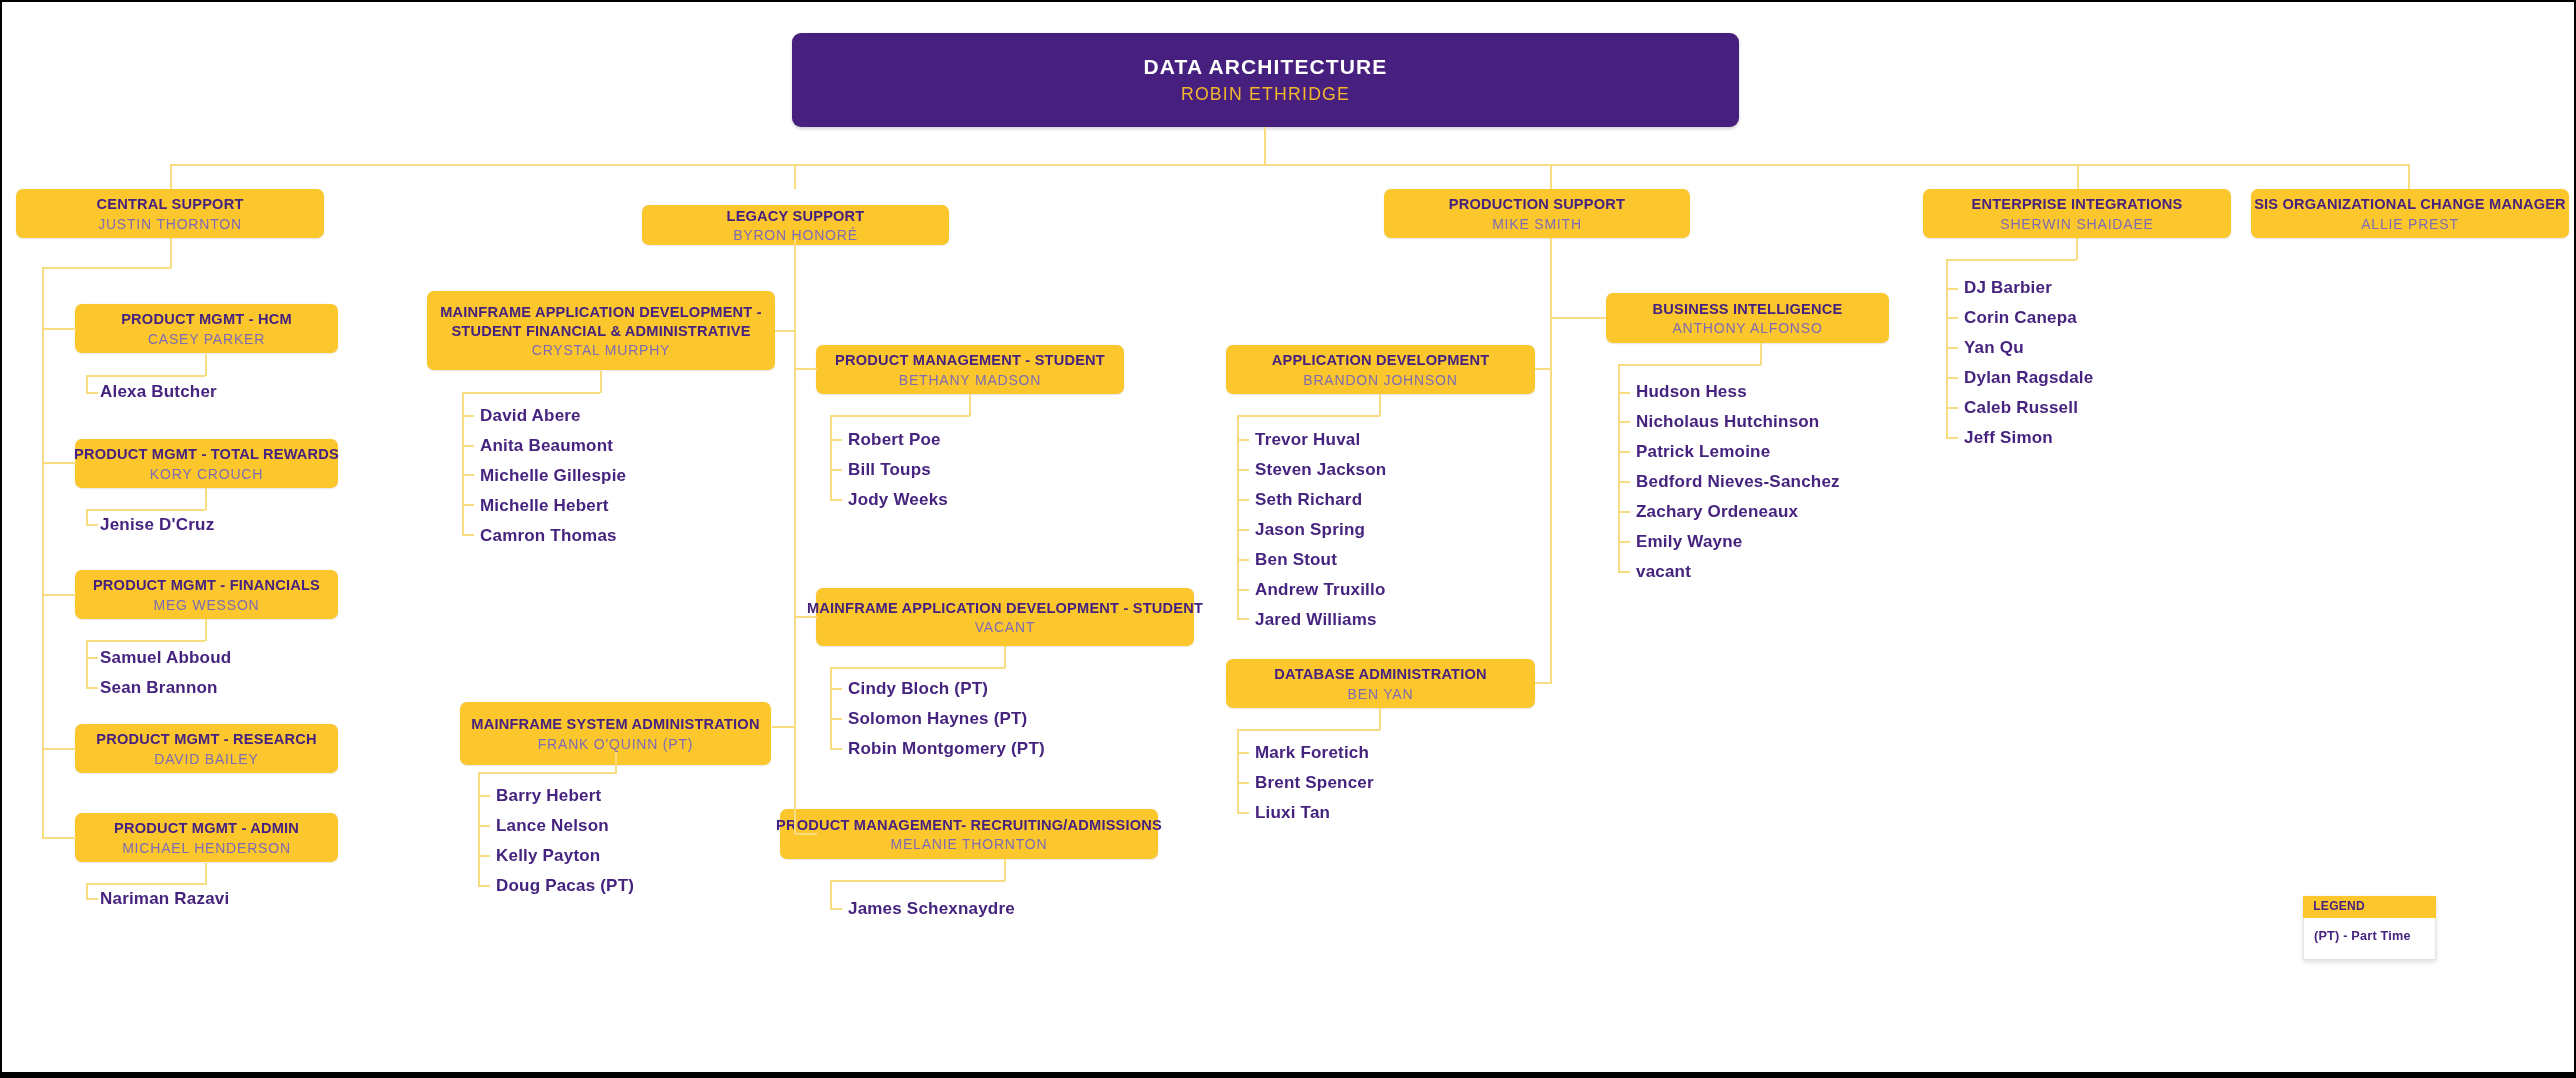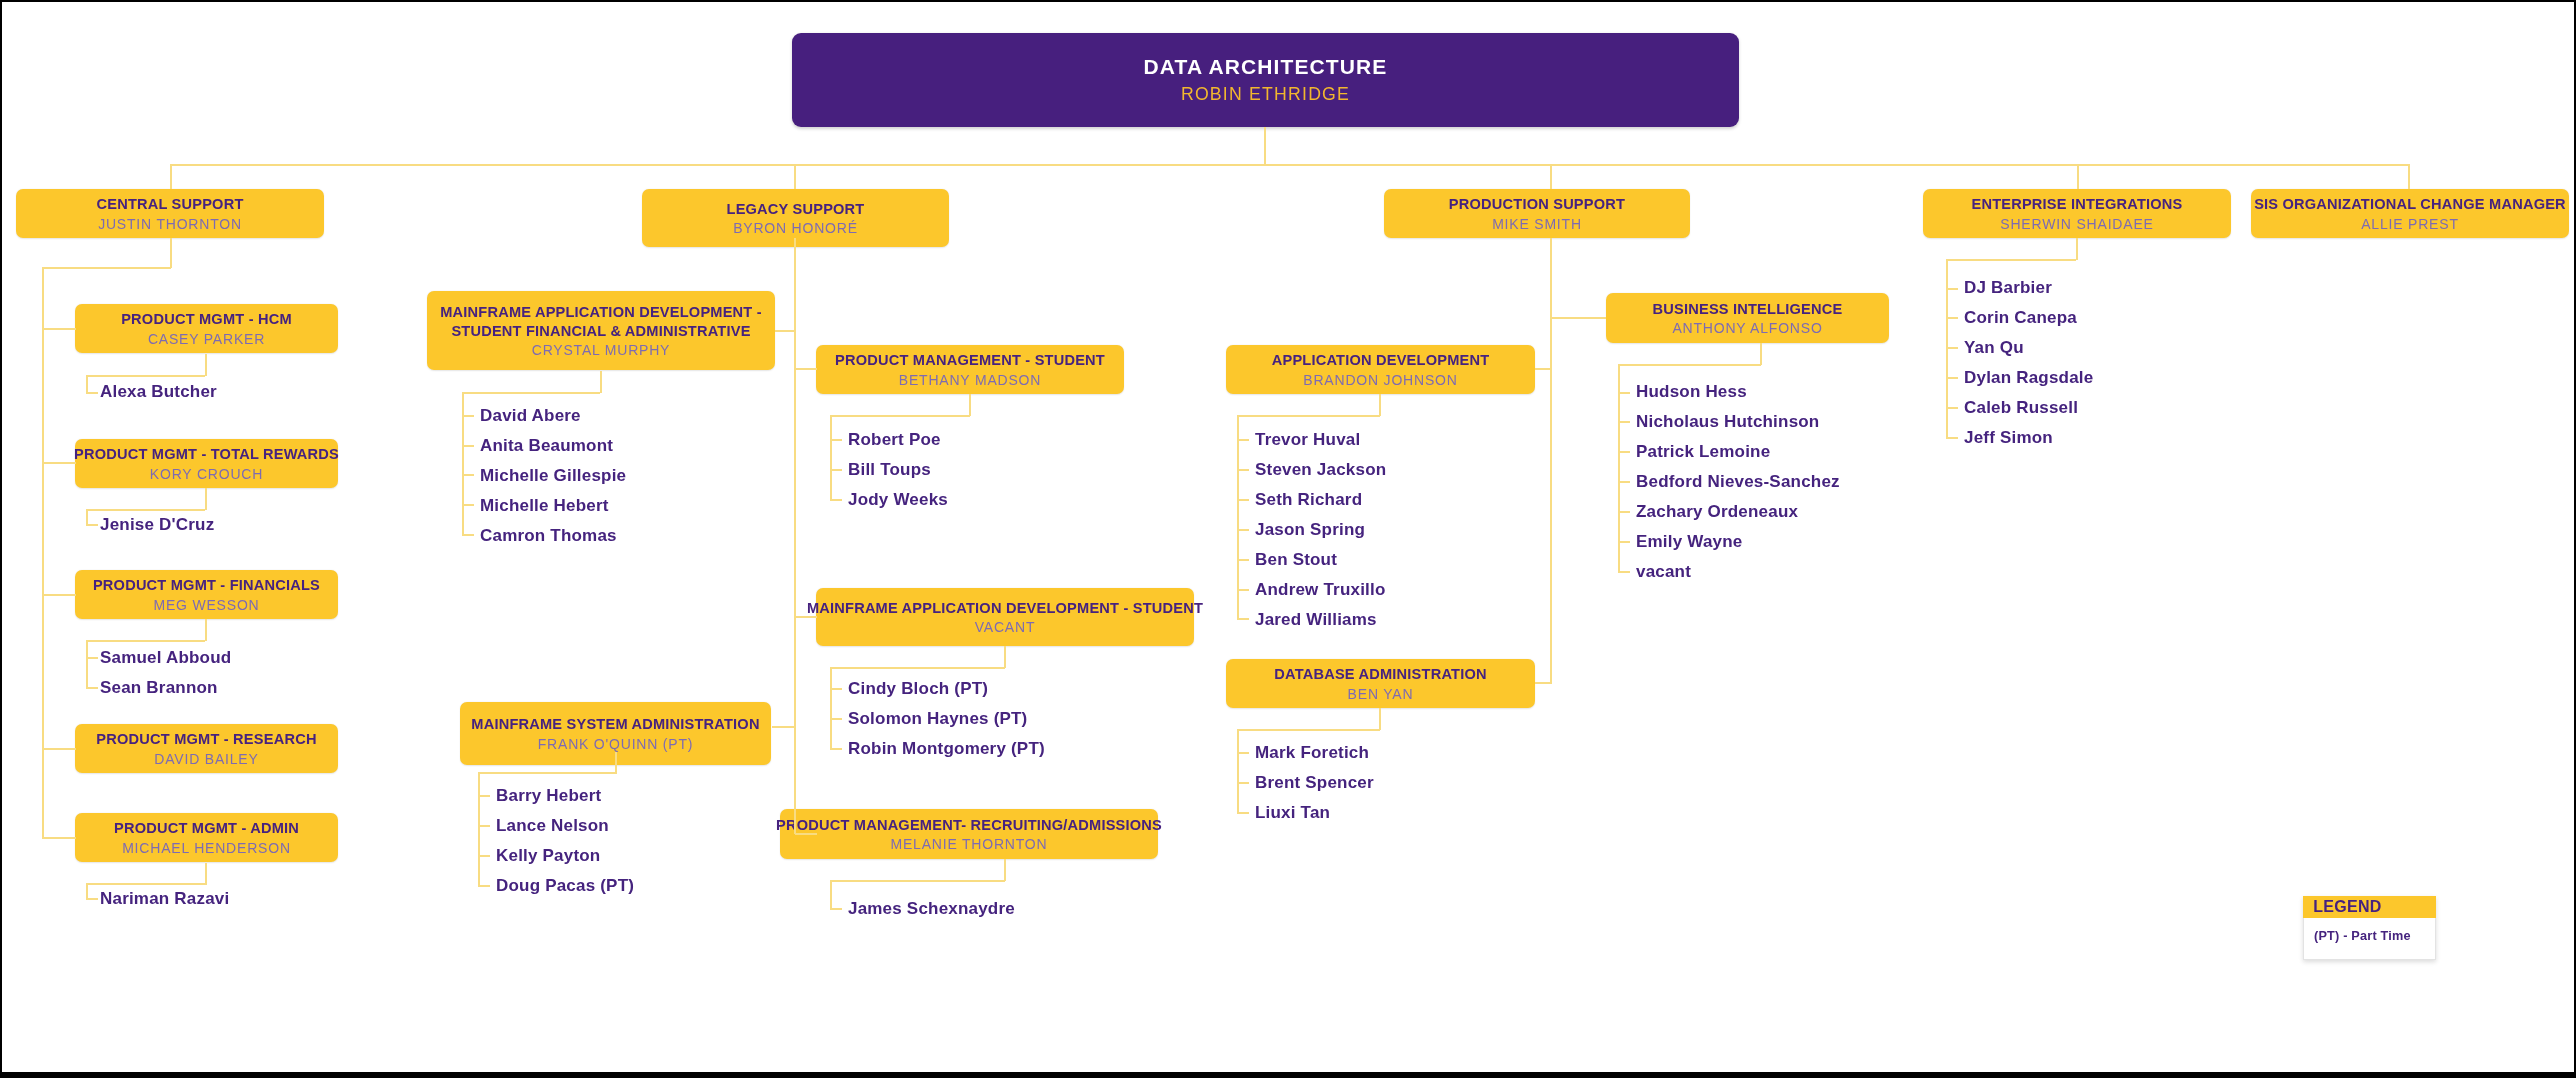--- a/index.html
+++ b/index.html
@@ -32,21 +32,21 @@
   .member{
     height:30px;display:flex;align-items:center;
     font-weight:bold;color:var(--member);font-size:17px;letter-spacing:0.2px;white-space:nowrap;
   }
   .legend{
     position:absolute;background:#ffffff;border:0.8px solid #e3e3e3;
     box-shadow:0 1.5px 4.6px rgba(0,0,0,.14);box-sizing:border-box;
   }
   .legend-header{
     background:var(--gold);height:21.6px;line-height:21.6px;padding-left:10px;
-    font-weight:bold;color:var(--title);font-size:16px;letter-spacing:0.3px;
+    font-weight:bold;color:var(--title);font-size:12px;letter-spacing:0.3px;
     margin:-0.8px -0.8px 0 -0.8px;
   }
   .legend-body{padding:7.7px 10px 10.8px 10px;}
   .legend-entry{font-weight:bold;color:var(--member);font-size:12.7px;letter-spacing:0.2px;line-height:23px;}
 </style>
 </head>
 <body>
 
 <div class="frame" style="left:0;top:0;width:2576px;height:1.5px"></div>
 <div class="frame" style="left:0;top:0;width:1.5px;height:1078px"></div>
@@ -55,21 +55,21 @@
 
 <div class="box root" style="left:792px;top:33px;width:947px;height:94px">
   <div class="root-title">DATA ARCHITECTURE</div>
   <div class="root-name">ROBIN ETHRIDGE</div>
 </div>
 
 <div class="box" style="left:16px;top:189px;width:308px;height:49px">
   <div class="box-title">CENTRAL SUPPORT</div>
   <div class="box-name">JUSTIN THORNTON</div>
 </div>
-<div class="box" style="left:642px;top:189px;width:307px;height:58px">
+<div class="box" style="left:642px;top:205px;width:307px;height:40px">
   <div class="box-title">LEGACY SUPPORT</div>
   <div class="box-name">BYRON HONORÉ</div>
 </div>
 <div class="box" style="left:1384px;top:189px;width:306px;height:49px">
   <div class="box-title">PRODUCTION SUPPORT</div>
   <div class="box-name">MIKE SMITH</div>
 </div>
 <div class="box" style="left:1923px;top:189px;width:308px;height:49px">
   <div class="box-title">ENTERPRISE INTEGRATIONS</div>
   <div class="box-name">SHERWIN SHAIDAEE</div>

